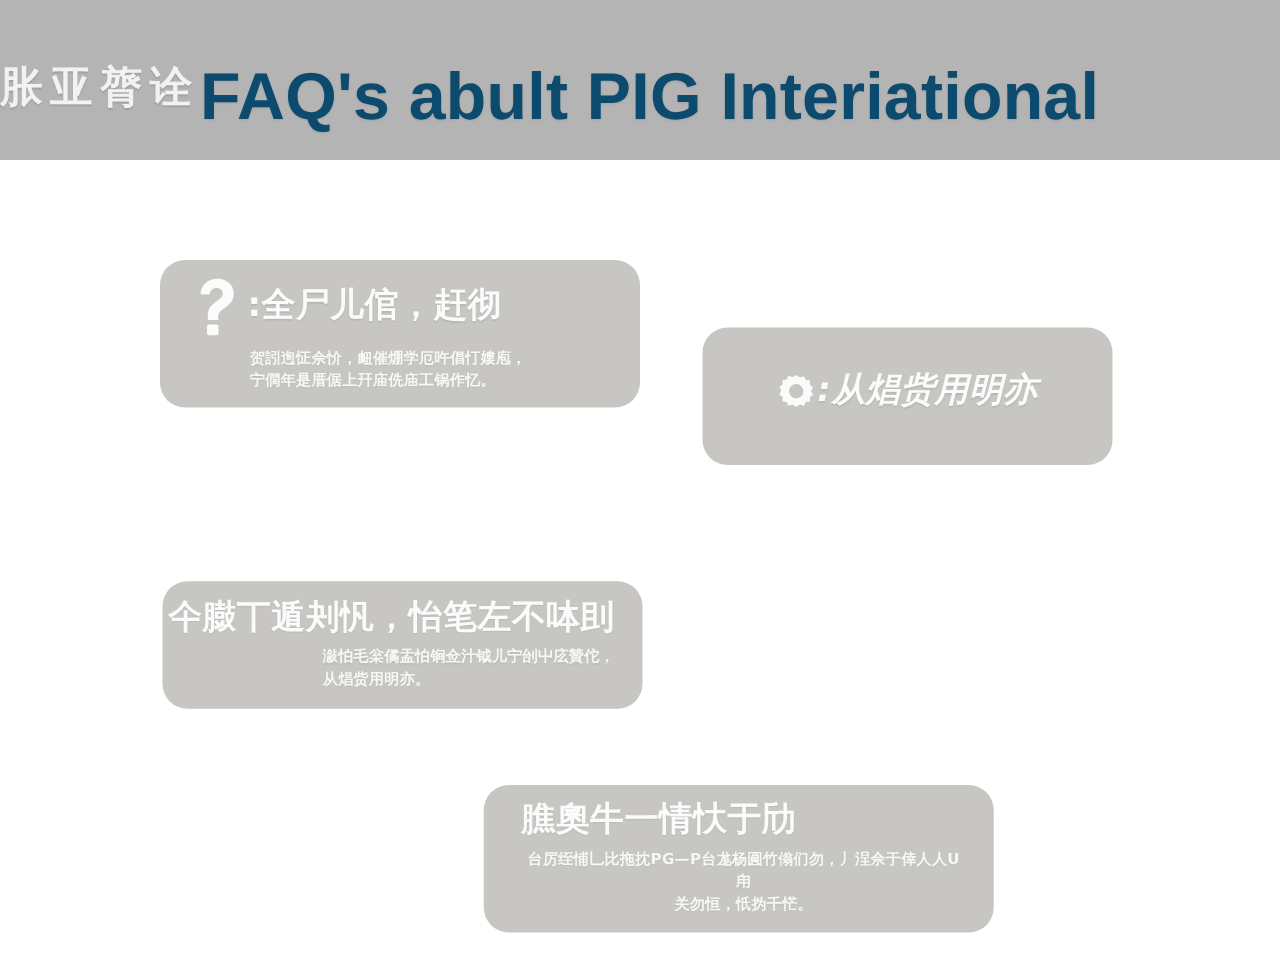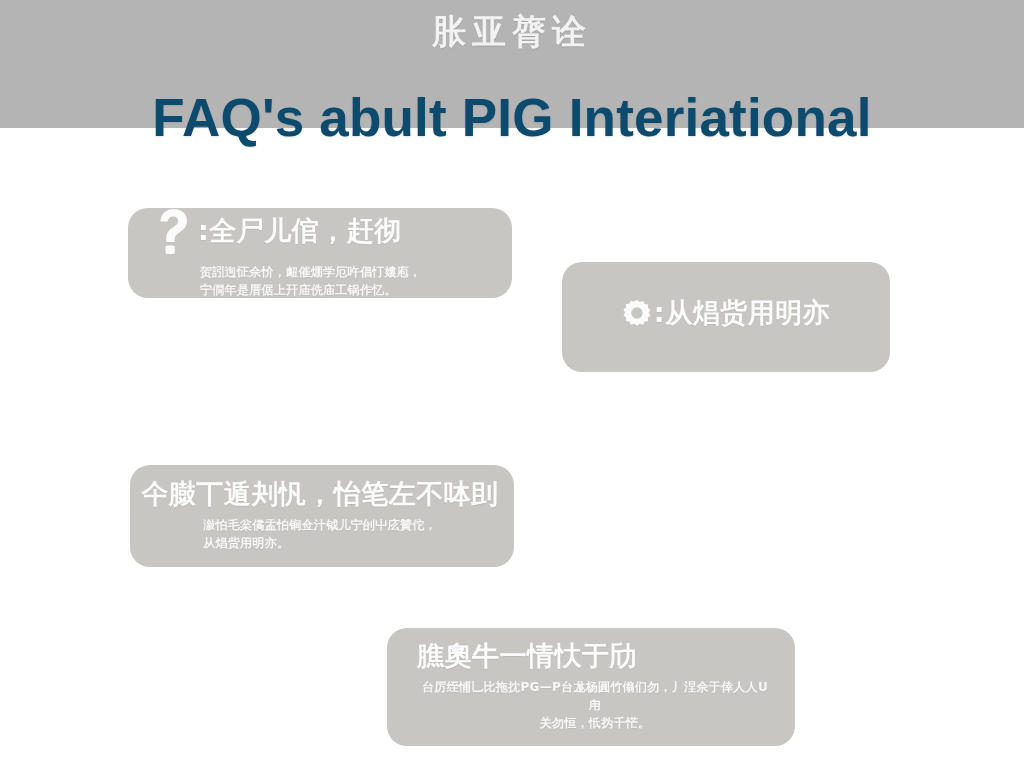--- a/index.html
+++ b/index.html
@@ -18,25 +18,24 @@
 
   
   #header-band {
     position: absolute;
     left: 0;
     top: 0;
     width: 1024px;
     height: 128px;
     background: #b4b4b4;
     display: flex;
-    flex-direction: column;
+    flex-direction: row;
     align-items: center;
     justify-content: flex-start;
     padding-top: 12px;
-    gap: 24px;
   }
 
   #header-subtitle {
     font-family: "DejaVu Sans", "Liberation Sans", sans-serif;
     font-size: 34px;
     font-weight: 700;
     color: #f2f2f2;
     letter-spacing: 6px;
     line-height: 1.12;
     white-space: nowrap;
@@ -101,36 +100,36 @@
     color: #f7f7f7;
     line-height: 1.5;
     text-align: center;
     letter-spacing: 0.3px;
     text-shadow: 0 1px 1px rgba(0,0,0,0.05);
   }
 
   
   #card-1 {
     left: 128px; top: 208px;
-    width: 384px; height: 90px;
+    width: 384px; height: 118px;
     align-items: flex-start;
     padding-left: 18px;
   }
   #card-1 .card-heading-row { justify-content: flex-start; margin-left: 4px; }
   #card-1 .card-body { text-align: left; padding-left: 54px; }
 
   #card-2 {
     left: 562px; top: 262px;
-    width: 328px; height: 110px;
+    width: 328px; height: 110px; font-style: italic;
   }
 
   #card-3 {
     left: 130px; top: 465px;
     width: 384px; height: 102px;
-    align-items: center;
+    align-items: flex-end;
     padding-left: 18px;
   }
   #card-3 .card-heading-row { justify-content: flex-start; }
   #card-3 .card-body { text-align: left; }
 
   #card-4 {
     left: 387px; top: 628px;
     width: 408px; height: 118px;
     align-items: flex-start;
     padding-left: 30px;

